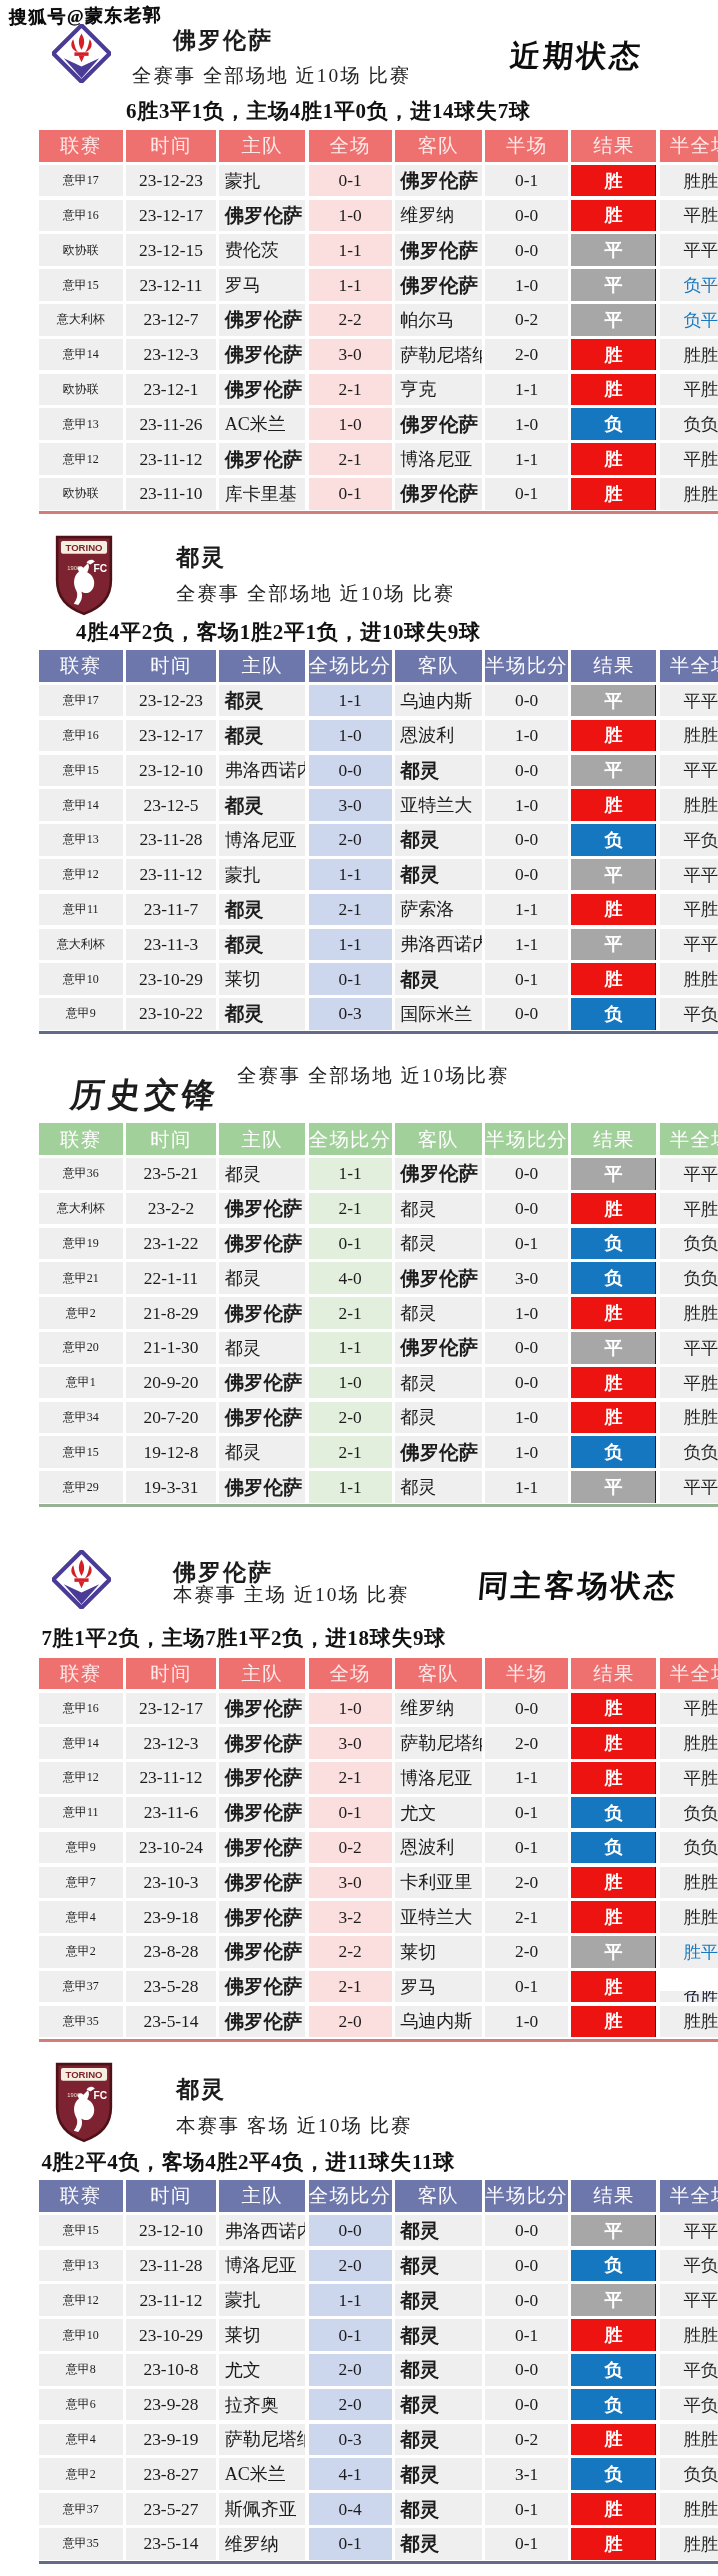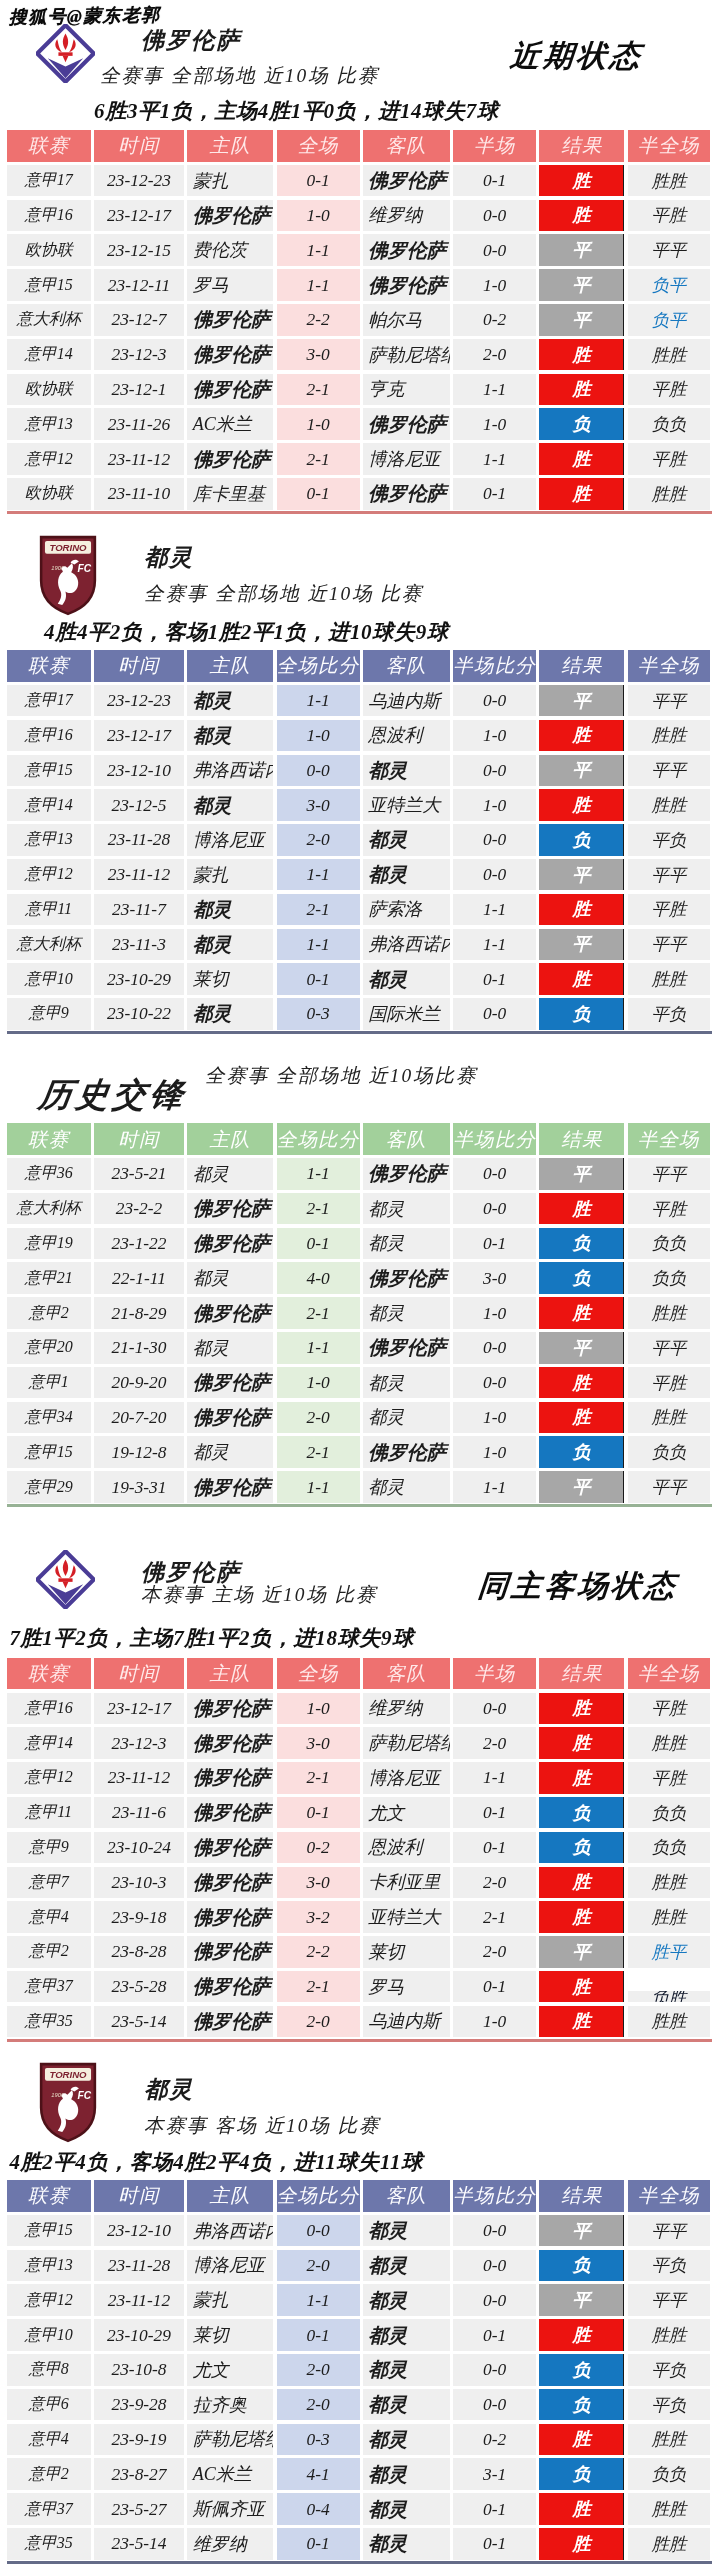--- a/index.html
+++ b/index.html
@@ -1,36 +1,36 @@
 <!DOCTYPE html>
 <html style="font-size:10.7px"><head>
 <meta charset="utf-8">
 <style>
   html,body{margin:0;padding:0;background:#fff;}
   .page{position:relative;width:718px;height:2576px;background:#fff;overflow:hidden;
-        font-family:"Liberation Serif","DejaVu Serif",serif;color:#1c1c1c;font-style:italic;}
+        font-family:"Liberation Serif","DejaVu Serif",serif;color:#1c1c1c;}
   .watermark{position:absolute;top:4px;left:8.7px;font-size:18px;font-weight:900;
              letter-spacing:1.3px;color:#0a0a0a;transform:rotate(-1deg);
              text-shadow:0 0 0.7px #555;}
-  .section{position:relative;}
+  .section{position:relative;padding-left:32px;}
   .sec-head{position:relative;}
-  .logo-box{position:absolute;left:36px;top:0;}
+  .logo-box{position:absolute;left:20px;top:0;}
   .team-title{position:absolute;left:141px;font-size:23px;font-weight:900;letter-spacing:2px;}
   .sec-subtitle{position:absolute;font-size:19.4px;letter-spacing:2px;color:#222;}
   .side-title{position:absolute;font-size:30px;font-weight:900;letter-spacing:3.3px;
               transform:skewX(-5deg);color:#0d0d0d;}
   .summary{font-size:21px;font-weight:900;letter-spacing:0.7px;color:#111;white-space:nowrap;}
   
   .tbl{display:grid;grid-template-columns:84px 90px 86px 83px 87px 83px 85px 82px;
        grid-auto-rows:31.5px;gap:3.3px;margin-left:6.7px;width:705px;}
   .cell{background:#efefef;display:flex;align-items:center;justify-content:center;
         font-size:17.4px;overflow:hidden;white-space:nowrap;box-sizing:border-box;}
   .cell.team{justify-content:flex-start;padding-left:5.4px;font-size:18px;}
   .cell.team.subject{font-weight:900;font-size:19.4px;}
-  .cell.league{font-size:16px;}
+  .cell.league{font-size:12px;}
   .cell.th{font-size:19.4px;letter-spacing:1.3px;}
   .theme-red  .cell.th{background:#ee7170;color:#ffe9e9;}
   .theme-blue .cell.th{background:#6d77ab;color:#fdfdff;}
   .theme-green .cell.th{background:#a2d09b;color:#ffffff;}
   .theme-red  .cell.score{background:#fbdede;}
   .theme-blue .cell.score{background:#ccd6ec;}
   .theme-green .cell.score{background:#e2efdc;}
   .cell.result{color:#fff;font-weight:700;font-size:18px;border-right:1.3px solid #1a1a1a;}
   .cell.result.win{background:#ec1310;}
   .cell.result.draw{background:#a7a7a7;}

